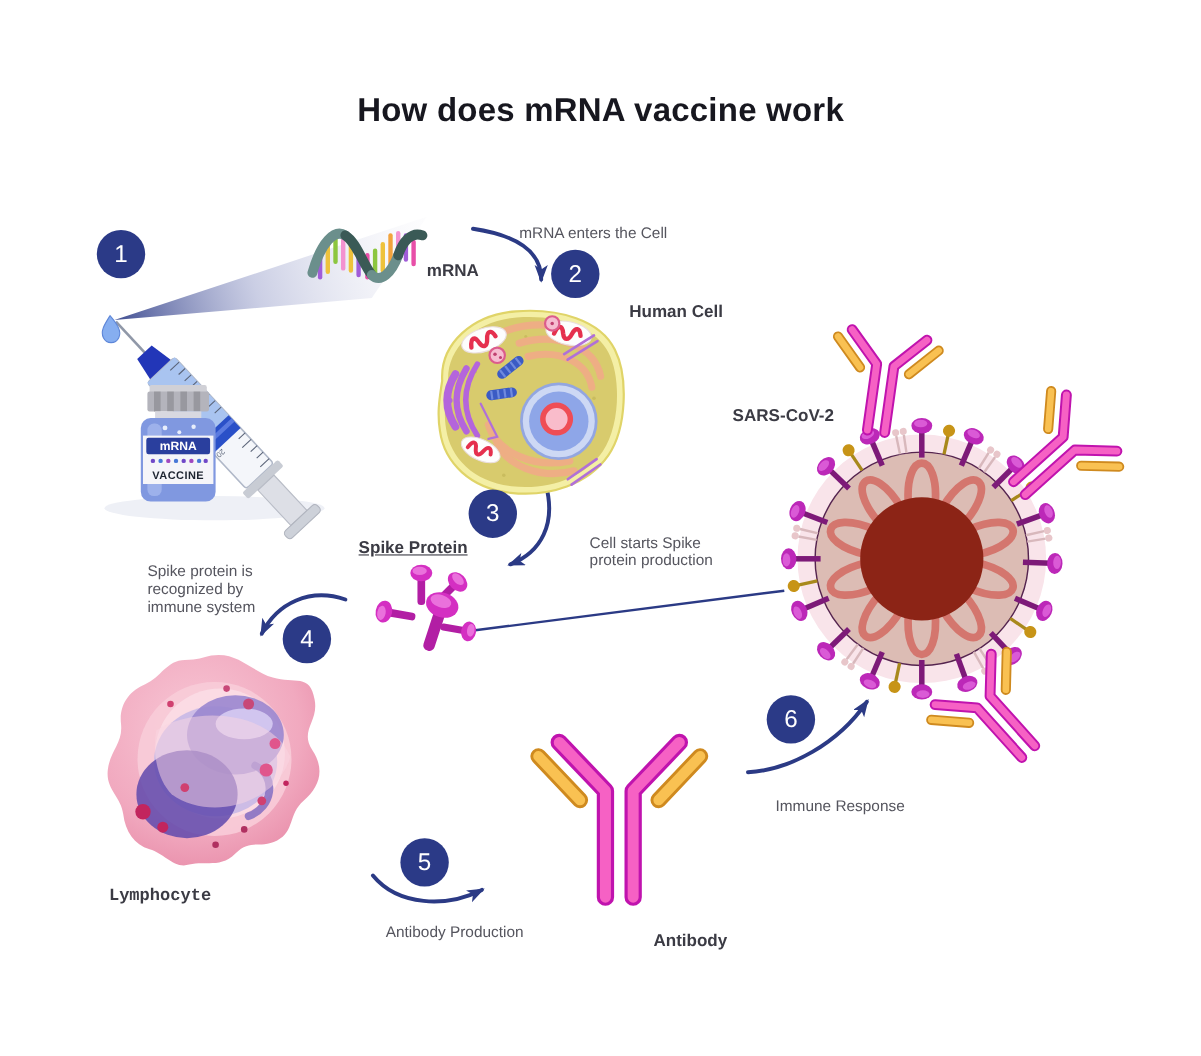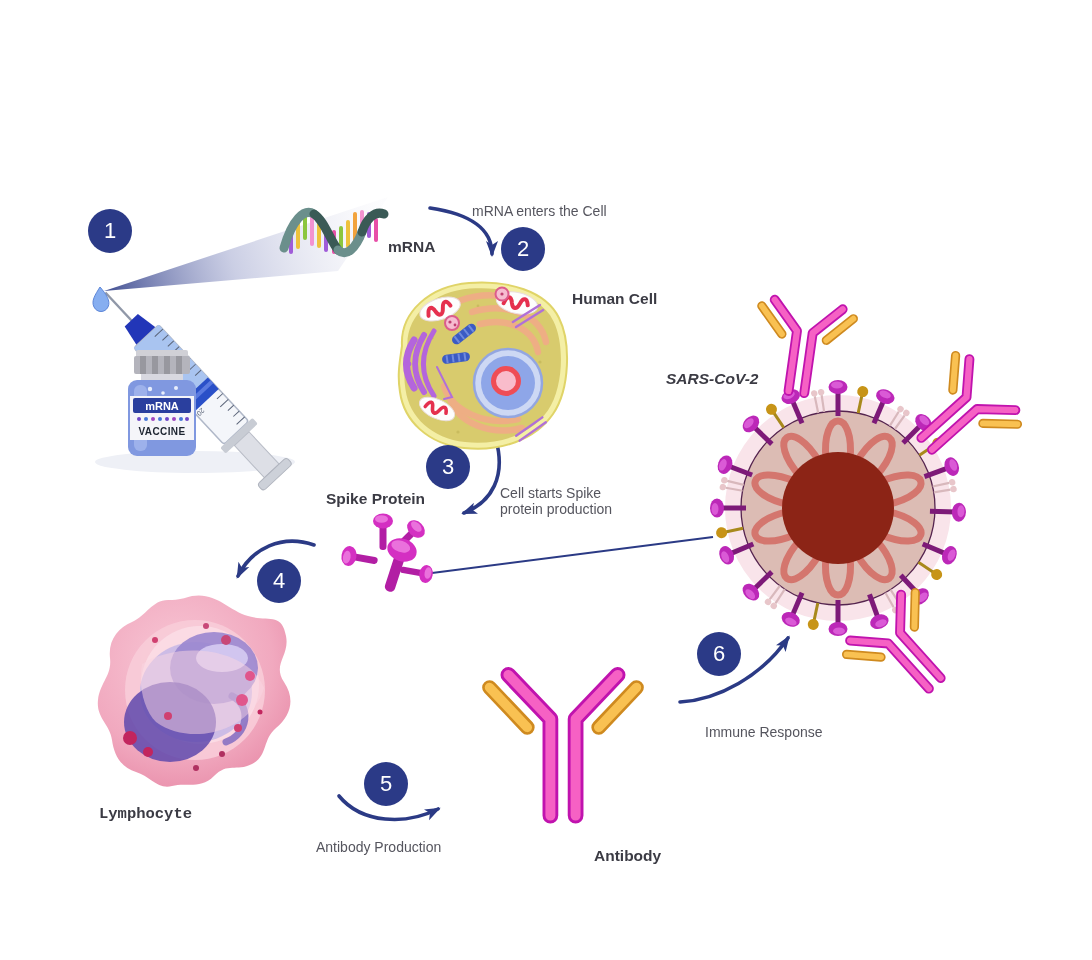--- a/index.html
+++ b/index.html
@@ -319,33 +319,35 @@
       <use href="#ppin" transform="rotate(282)"></use>
           <use href="#ppin" transform="rotate(350)"></use>
     </g>
   </g>
 
   <use href="#antibody" transform="translate(803,345) rotate(8) scale(0.66)"></use>
   <use href="#antibody" transform="translate(962,412) rotate(48) scale(0.66)"></use>
   <use href="#antibody" transform="translate(903,648) rotate(-42) scale(0.66)"></use>
 </svg>
 
+<div class="title">How does mRNA vaccine work</div>
 
 <div class="step-badge" style="left:88px;top:209px;">1</div>
 <div class="step-badge" style="left:501px;top:227px;">2</div>
 <div class="step-badge" style="left:426px;top:445px;">3</div>
 <div class="step-badge" style="left:257px;top:559px;">4</div>
 <div class="step-badge" style="left:364px;top:762px;">5</div>
 <div class="step-badge" style="left:697px;top:632px;">6</div>
 
 <div class="annotation" style="left:472px;top:204px;width:170px;">mRNA enters the Cell</div>
-<div class="annotation" style="left:500px;top:486px;width:130px;">Cell starts Spike protein production</div>
-<div class="annotation" style="left:316px;top:840px;width:160px;">Antibody Production</div>
+<div class="annotation" style="left:536px;top:486px;width:130px;">Cell starts Spike protein production</div>
+<div class="annotation" style="left:134px;top:512px;width:118px;">Spike protein is recognized by immune system</div>
+<div class="annotation" style="left:316px;top:840px;width:160px;text-align:right;">Antibody Production</div>
 <div class="annotation" style="left:705px;top:725px;width:160px;">Immune Response</div>
 
 <div class="illus-label" style="left:388px;top:238px;">mRNA</div>
-<div class="illus-label" style="left:572px;top:290px;">Human Cell</div>
-<div class="illus-label" style="left:326px;top:490px;">Spike Protein</div>
-<div class="illus-label" style="left:666px;top:370px;font-style:italic;">SARS-CoV-2</div>
+<div class="illus-label" style="left:572px;top:275px;">Human Cell</div>
+<div class="illus-label" style="left:326px;top:490px;text-decoration:underline;">Spike Protein</div>
+<div class="illus-label" style="left:666px;top:370px;">SARS-CoV-2</div>
 <div class="illus-label" style="left:99px;top:805px;font-family:Liberation Mono, monospace;">Lymphocyte</div>
 <div class="illus-label" style="left:594px;top:817px;margin-top:30px;">Antibody</div>
 
 </div>
 
 </body></html>

